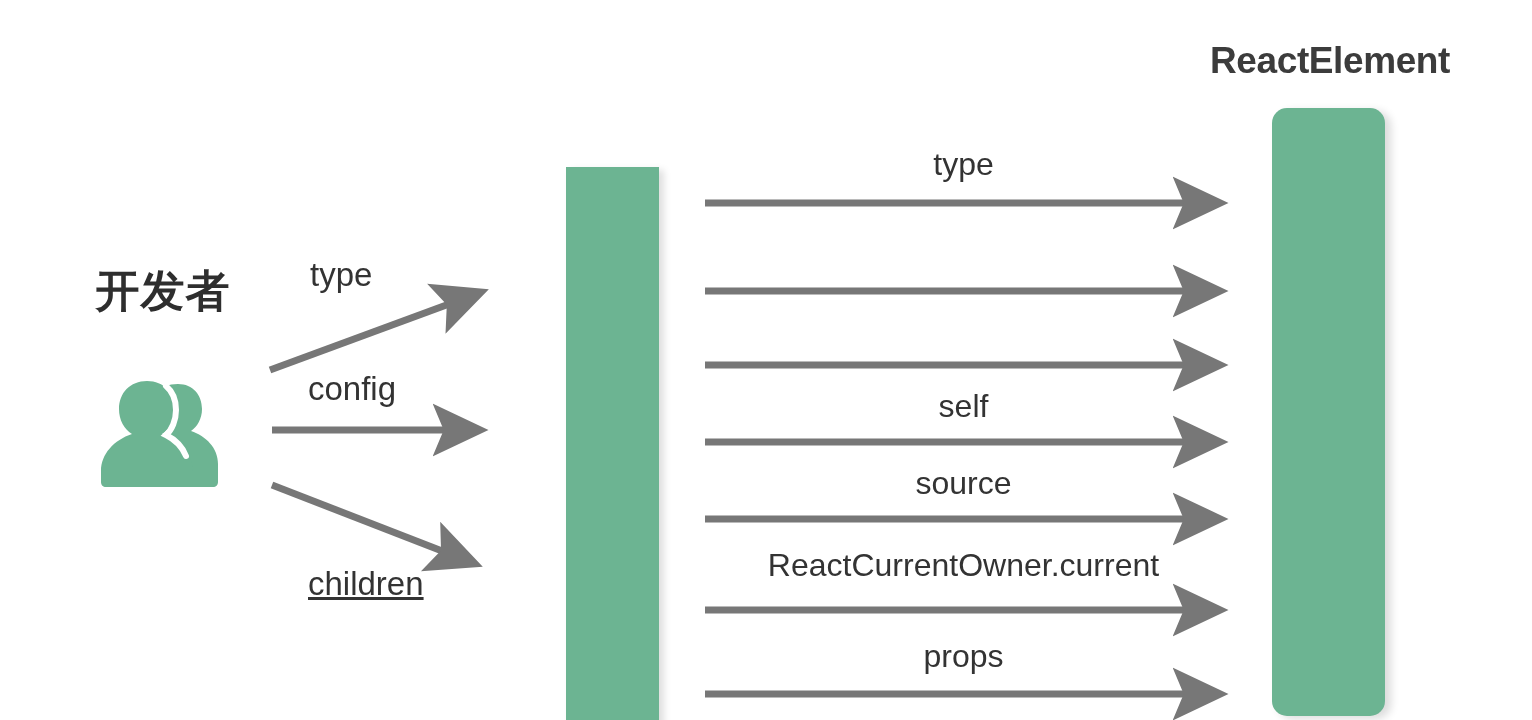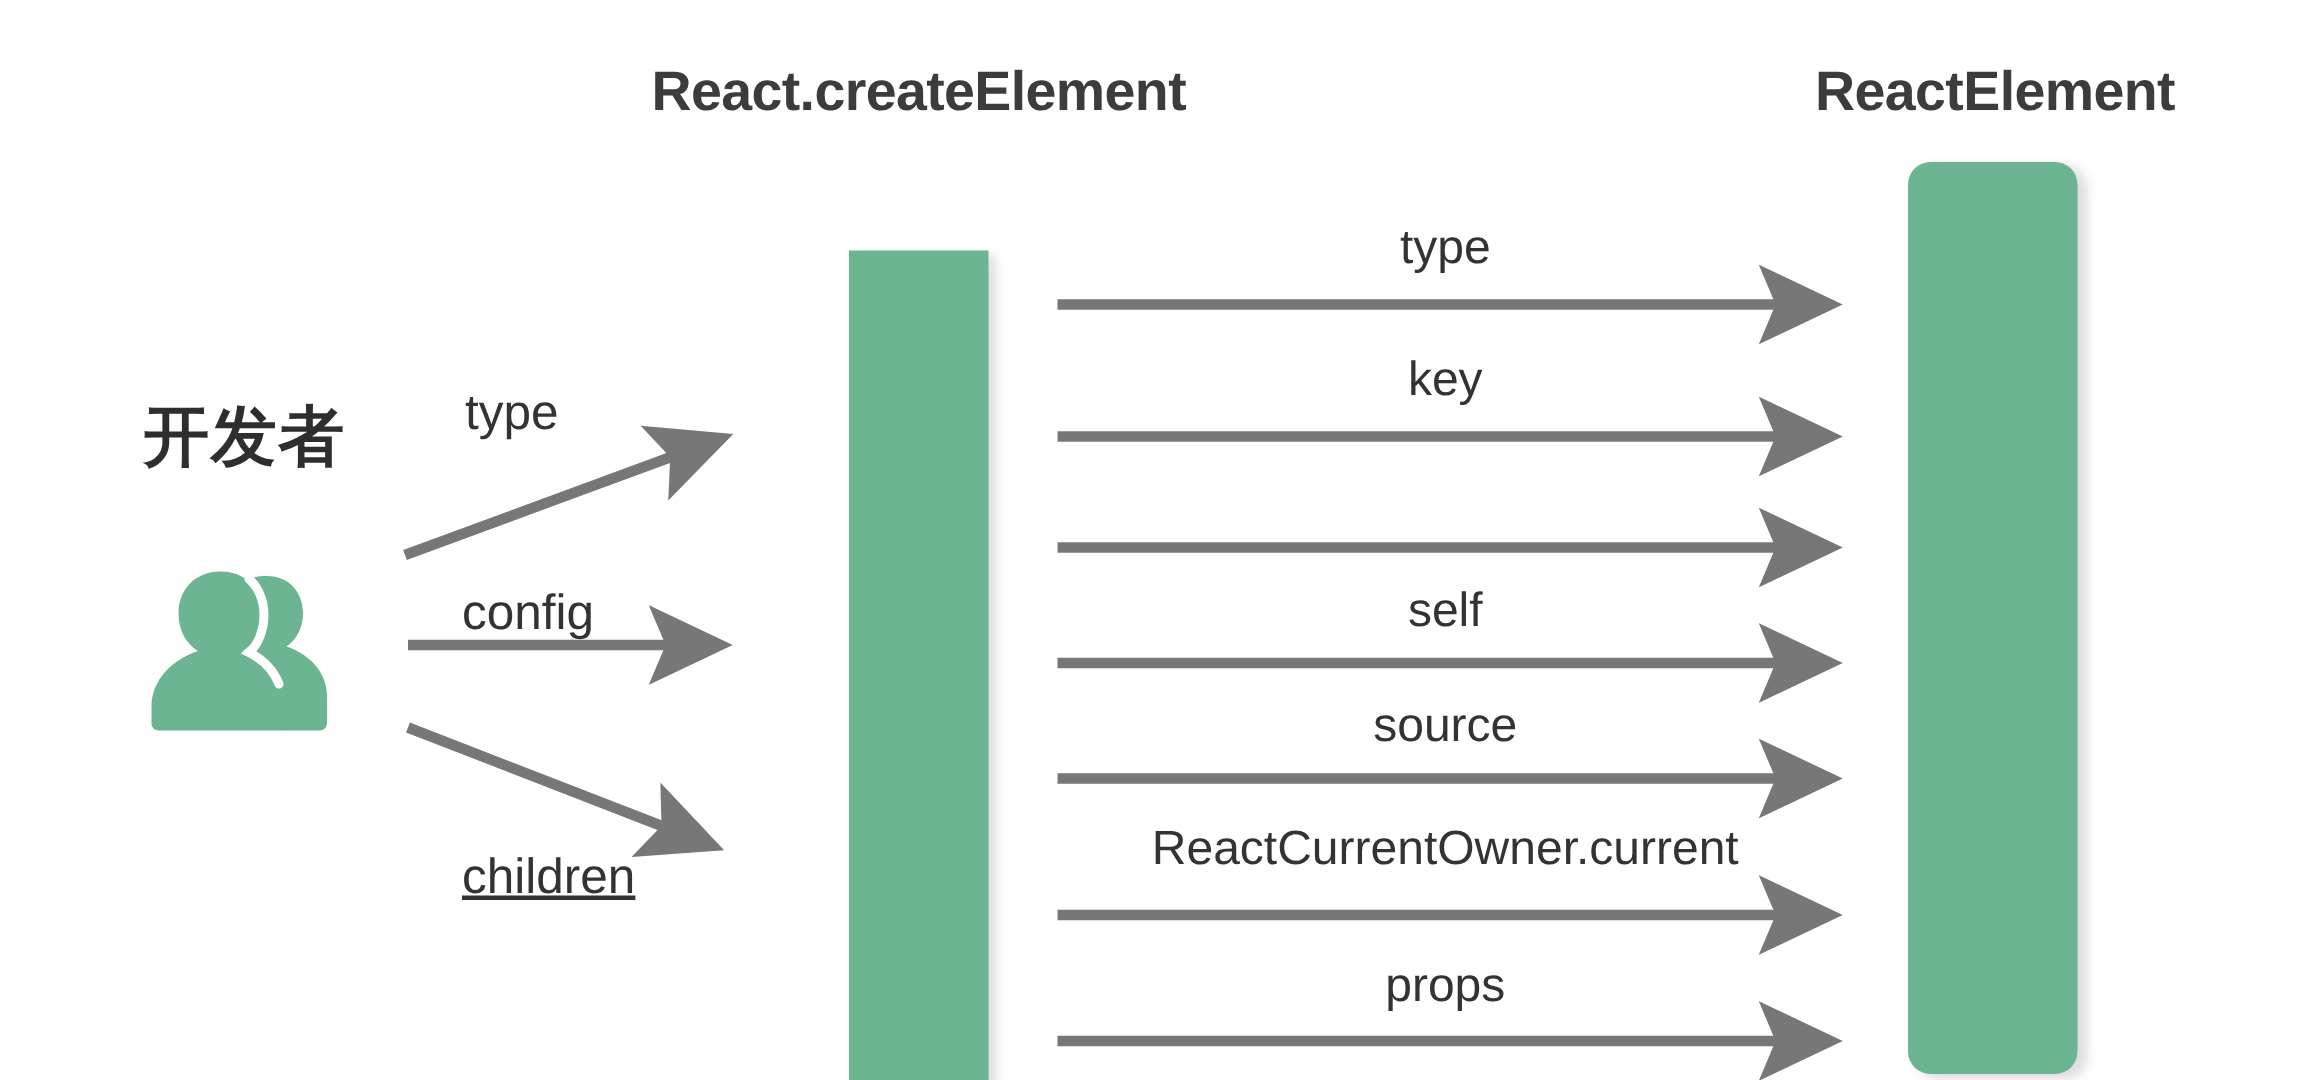--- a/index.html
+++ b/index.html
@@ -95,40 +95,39 @@
     position: absolute;
     color: #333333;
     font-size: 33px;
     white-space: nowrap;
   }
   .label-left {
     text-align: left;
   }
   
   #label-in-type   { left: 310px; top: 256px; }
-  #label-in-config { left: 308px; top: 370px; margin-top: 19px; }
+  #label-in-config { left: 308px; top: 370px; }
   #label-in-children { left: 308px; top: 565px; text-decoration: underline; }
 
   
   .prop-label {
     position: absolute;
     left: 705px;
     width: 517px;
     text-align: center;
     color: #333333;
     font-size: 32px;
     white-space: nowrap;
   }
 </style>
 </head>
 <body>
 
 <div id="canvas">
 
-  <div class="col-title" id="title-create-element">React.createElement</div>
 
   <div class="col-title" id="title-react-element">ReactElement</div>
 
   <div id="developer-label">开发者</div>
 
   <svg id="developer-icon" viewBox="0 0 140 110">
 
     <path d="M86 6 C101 6 110 17 110 31 C110 41 105 49 99 53
              C114 58 126 70 126 86 L126 104 C126 107 124 109 121 109
              L96 109 C96 109 99 90 94 78 C90 68 82 61 74 57
@@ -167,19 +166,18 @@
       <line x1="705" y1="291" x2="1218" y2="291"></line>
       <line x1="705" y1="365" x2="1218" y2="365"></line>
       <line x1="705" y1="442" x2="1218" y2="442"></line>
       <line x1="705" y1="519" x2="1218" y2="519"></line>
       <line x1="705" y1="610" x2="1218" y2="610"></line>
       <line x1="705" y1="694" x2="1218" y2="694"></line>
     </g>
   </svg>
 
   <div class="prop-label" style="top:146px">type</div>
-  <div class="prop-label" style="top:234px">key</div>
   <div class="prop-label" style="top:388px">self</div>
   <div class="prop-label" style="top:465px">source</div>
   <div class="prop-label" style="top:547px">ReactCurrentOwner.current</div>
   <div class="prop-label" style="top:638px">props</div>
 
 </div>
 
 </body></html>

